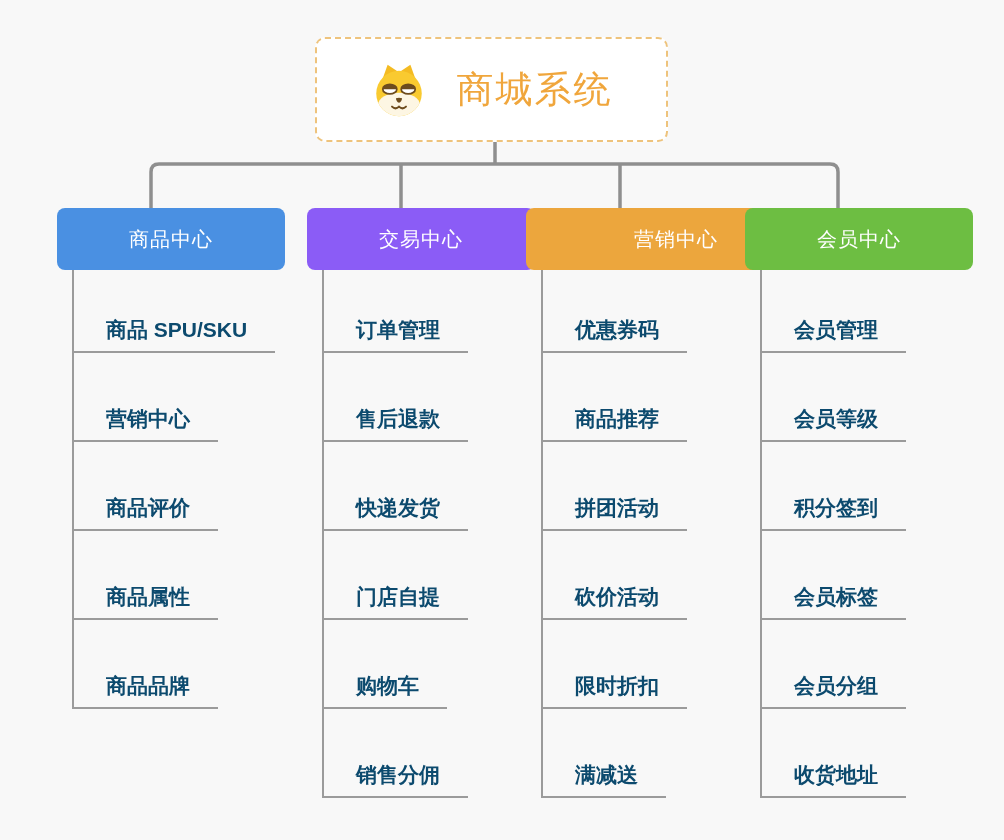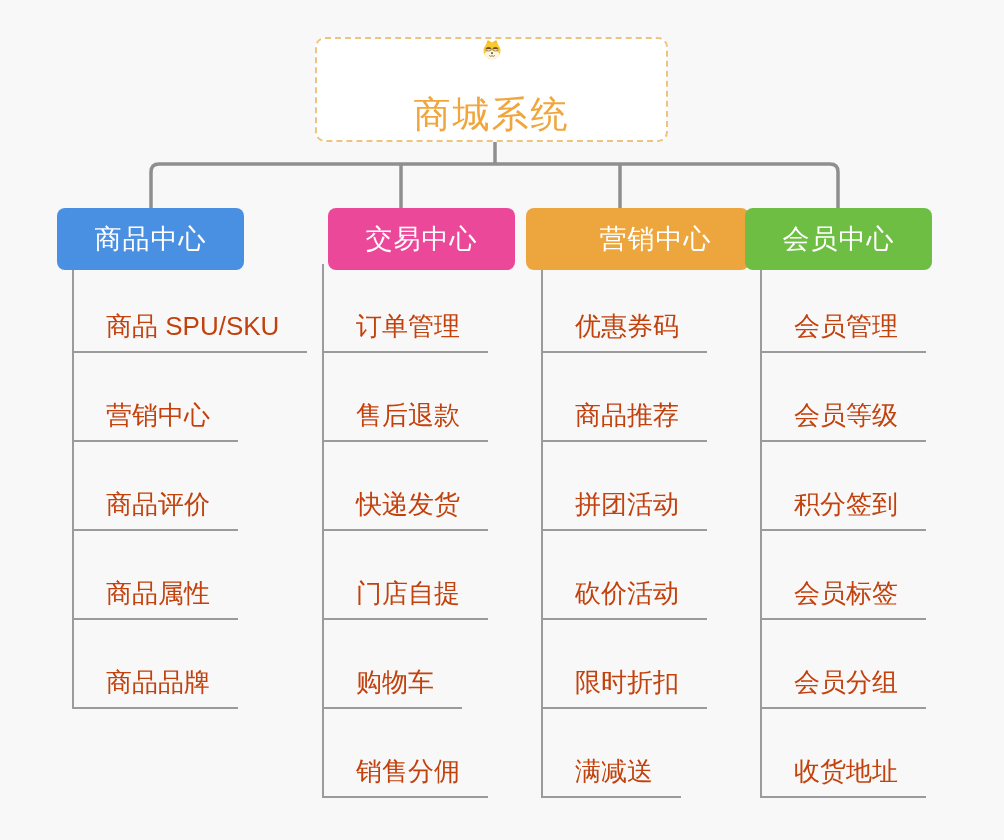--- a/index.html
+++ b/index.html
@@ -19,36 +19,35 @@
   .root-node {
     position: absolute; left: 315px; top: 37px;
     width: 353px; height: 105px;
     box-sizing: border-box;
     background: #ffffff;
     border: 2px dashed #eec37c;
     border-radius: 10px;
     display: flex; align-items: center; justify-content: center;
     gap: 30px;
     z-index: 2;
-    flex-direction: column;
   }
   .root-title {
     font-size: 37px;
     letter-spacing: 2px;
     color: #f0a63c;
   }
 
   
   .branch {
     position: absolute; top: 208px;
-    width: 187px; height: 62px;
+    width: 228px; height: 62px;
     border-radius: 8px;
     display: flex; align-items: center; justify-content: center;
     color: #ffffff;
-    font-size: 27px;
+    font-size: 20px;
     letter-spacing: 1px;
     z-index: 2;
     cursor: default;
   }
   .branch-0 { left: 57px; }
   .branch-1 { left: 307px; }
   .branch-2 { left: 526px; padding-left: 36px; }
   .branch-3 { left: 745px; }
 
   
@@ -60,22 +59,23 @@
   .column-0 { left: 72px; }
   .column-1 { left: 322px; }
   .column-2 { left: 541px; }
   .column-3 { left: 760px; }
   .leaf-row { height: 89px; display: flex; align-items: flex-end; }
   .leaf-label {
     display: inline-block;
     white-space: nowrap;
     border-bottom: 2px solid #9b9b9b;
     padding: 0 28px 7px 32px;
-    font-size: 26px;
-    color: #c2410c;
+    font-size: 21px;
+    color: #0c4a6e;
+    font-weight: bold;
   }
 </style>
 </head>
 <body>
 
 <div class="stage">
 
   <svg class="connectors" width="1004" height="840" viewBox="0 0 1004 840">
     <g stroke="#8f8f8f" stroke-width="3.5" fill="none">
       <path d="M495 141 V164"></path>
@@ -102,21 +102,21 @@
       <path d="M34.5 31 A8 5.5 0 0 1 50.5 31 Z" fill="#6d4c1e"></path>
       <path d="M28.5 41.5 Q32 40 35.5 41.5 Q35 46 32 46.5 Q29 46 28.5 41.5 Z" fill="#6d4c1e"></path>
       <path d="M24 51 Q28 55 32 51 Q36 55 40 51" stroke="#6d4c1e" stroke-width="2.2" fill="none" stroke-linecap="round"></path>
     </svg>
     <span class="root-title">商城系统</span>
   </div>
 
   <div class="branch branch-0" style="background-color: rgb(74, 144, 226);">
     <span>商品中心</span>
   </div>
-  <div class="branch branch-1" style="background-color: #ec4899; margin-left: 21px;">
+  <div class="branch branch-1" style="background-color: #8b5cf6;">
     <span>交易中心</span>
   </div>
   <div class="branch branch-2" style="background-color: rgb(236, 166, 61);">
     <span>营销中心</span>
   </div>
   <div class="branch branch-3" style="background-color: rgb(109, 190, 66);">
     <span>会员中心</span>
   </div>
 
   <div class="column column-0">

